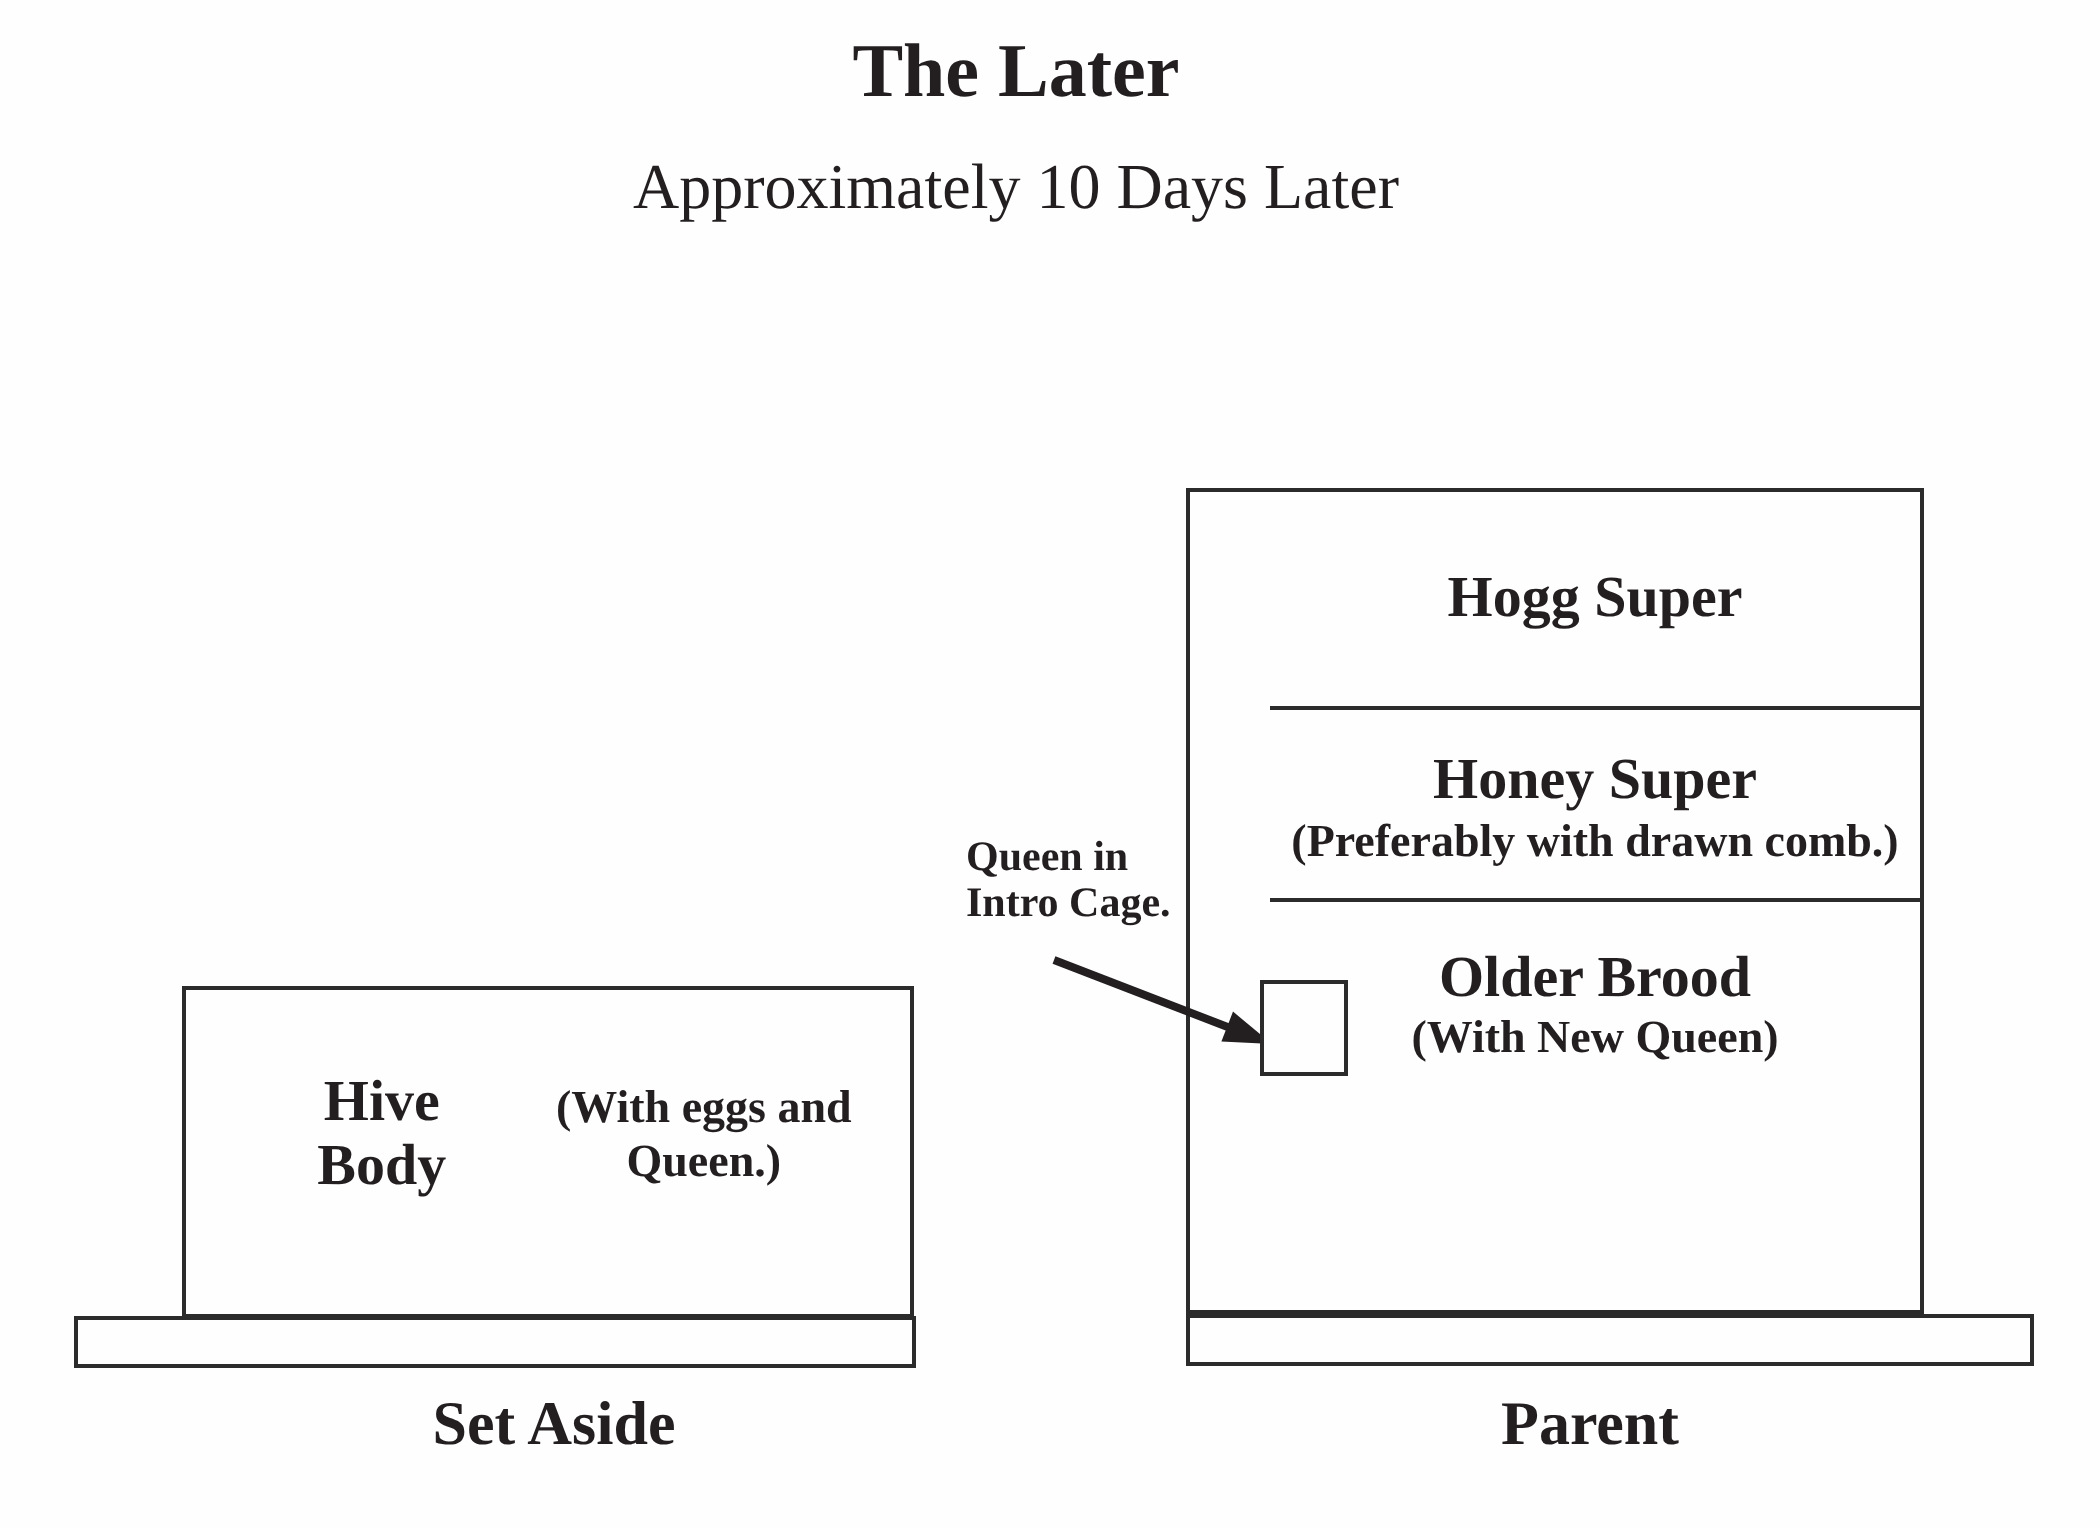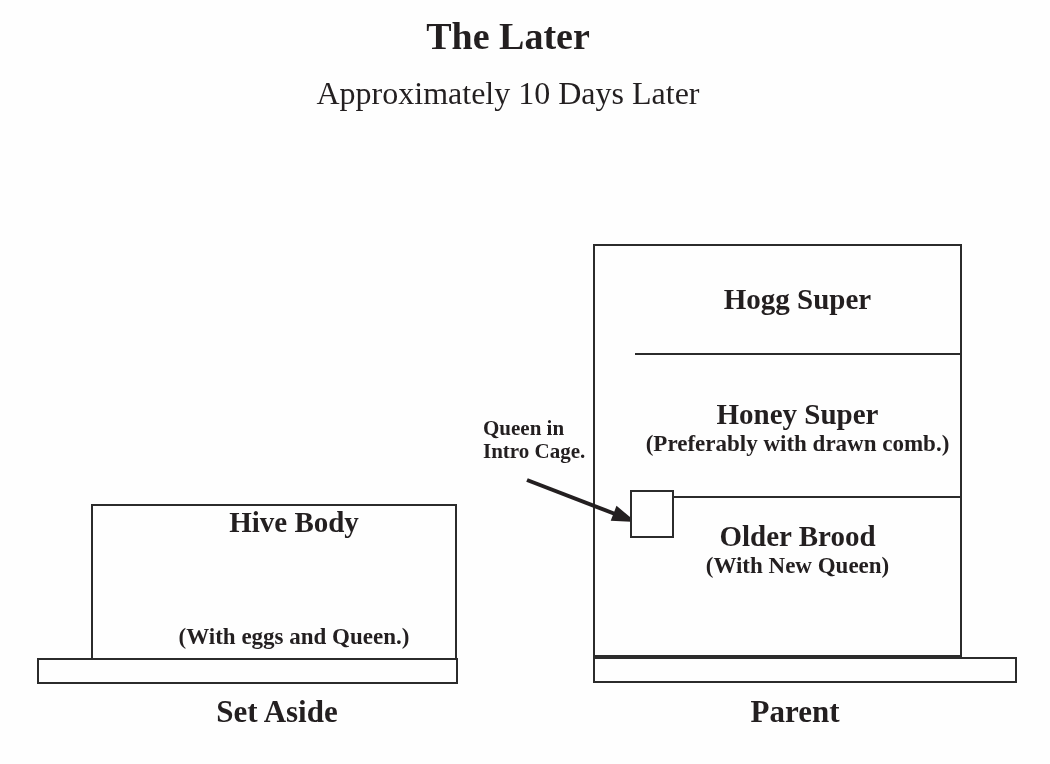--- a/index.html
+++ b/index.html
@@ -26,34 +26,34 @@
     border: 2px solid #2b2b2b;
     background: #fefefe;
     box-sizing: border-box;
     padding-left: 40px;
   }
   .label    { font-size: 29px; font-weight: bold; line-height: 1.12; text-align: center; }
   .sublabel { font-size: 23px; font-weight: bold; line-height: 1.18; text-align: center; }
 
   
   .left-body {
-    left: 91px; top: 504px; width: 366px; height: 166px;
-    display: flex; flex-direction: column; align-items: center; justify-content: space-between;
+    left: 91px; top: 493px; width: 366px; height: 166px;
+    display: flex; flex-direction: row; align-items: center; justify-content: center;
     padding-bottom: 18px;
   }
   .left-base { left: 37px; top: 658px; width: 421px; height: 26px; }
 
   
   .parent-stack { left: 593px; top: 244px; width: 369px; height: 413px; }
   .sec {
     box-sizing: border-box;
     display: flex; flex-direction: column; align-items: center; justify-content: center;
   }
   .sec-hogg  { height: 109px; border-bottom: 2px solid #2b2b2b; }
-  .sec-honey { height: 143px; border-bottom: 2px solid #2b2b2b; padding-top: 4px; }
+  .sec-honey { height: 96px; border-bottom: 2px solid #2b2b2b; padding-top: 4px; }
   .sec-brood { height: 164px; justify-content: flex-start; padding-top: 22px; }
   .parent-base { left: 593px; top: 657px; width: 424px; height: 26px; }
 
   
   .queen-cage {
     left: 630px; top: 490px; width: 22px; height: 48px;
     z-index: 6;
   }
 
   

